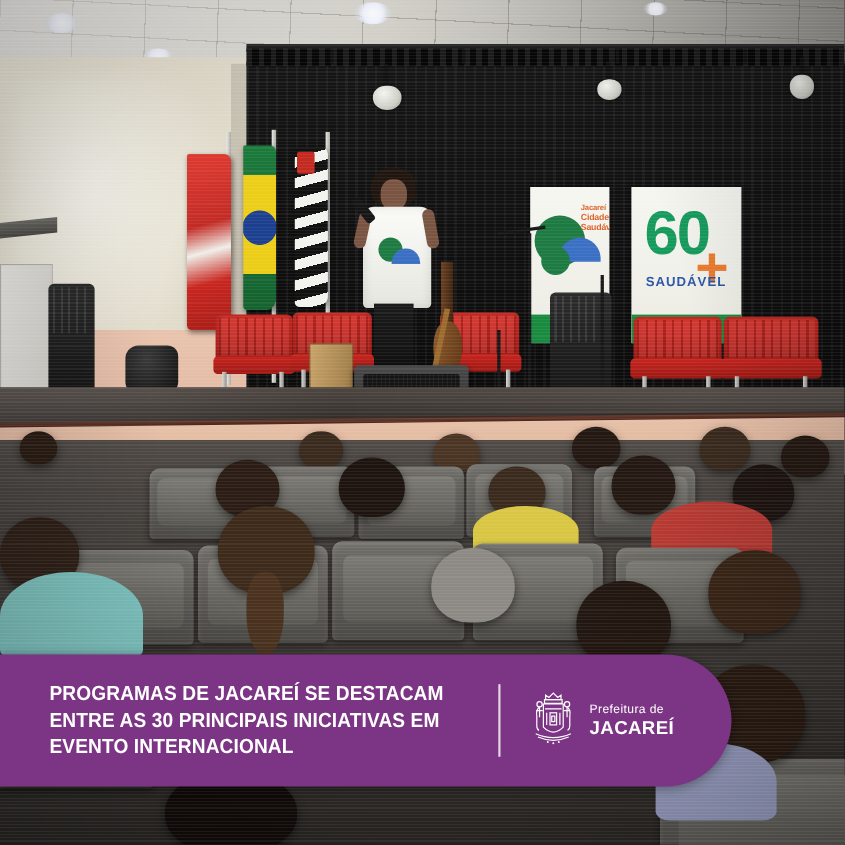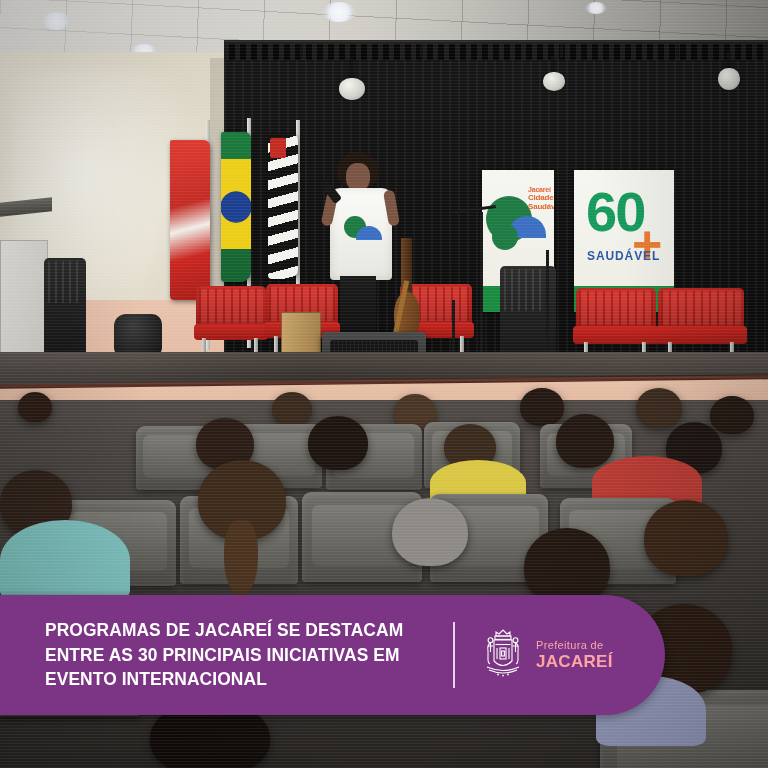--- a/index.html
+++ b/index.html
@@ -145,21 +145,21 @@
   .newsbar{position:absolute;left:0;top:595px;width:665px;height:120px;
     background:#7c3484;border-radius:0 62px 62px 0;
     display:flex;align-items:center;box-shadow:0 2px 10px rgba(0,0,0,.35);}
   .headline{color:#fff;font-weight:700;font-size:18.5px;line-height:1.33;
     letter-spacing:.1px;margin-left:45px;width:405px;
     text-transform:uppercase;transform:scaleX(.94);transform-origin:left center;}
   .headline div{white-space:nowrap;}
   .divider{width:2px;height:66px;background:rgba(255,255,255,.8);margin-left:3px;flex:0 0 auto;}
   .brand{display:flex;align-items:center;margin-left:24px;}
   .crest{width:48px;height:56px;flex:0 0 auto;}
-  .brandtext{margin-left:9px;color:#fca5a5;line-height:1.12;}
+  .brandtext{margin-left:9px;color:#ffffff;line-height:1.12;}
   .brandtext .l1{font-size:11px;font-weight:400;letter-spacing:.35px;}
   .brandtext .l2{font-size:17px;font-weight:700;letter-spacing:.3px;}
 </style>
 </head>
 <body>
 
 <div id="stage">
 
   <div class="photo">
 

